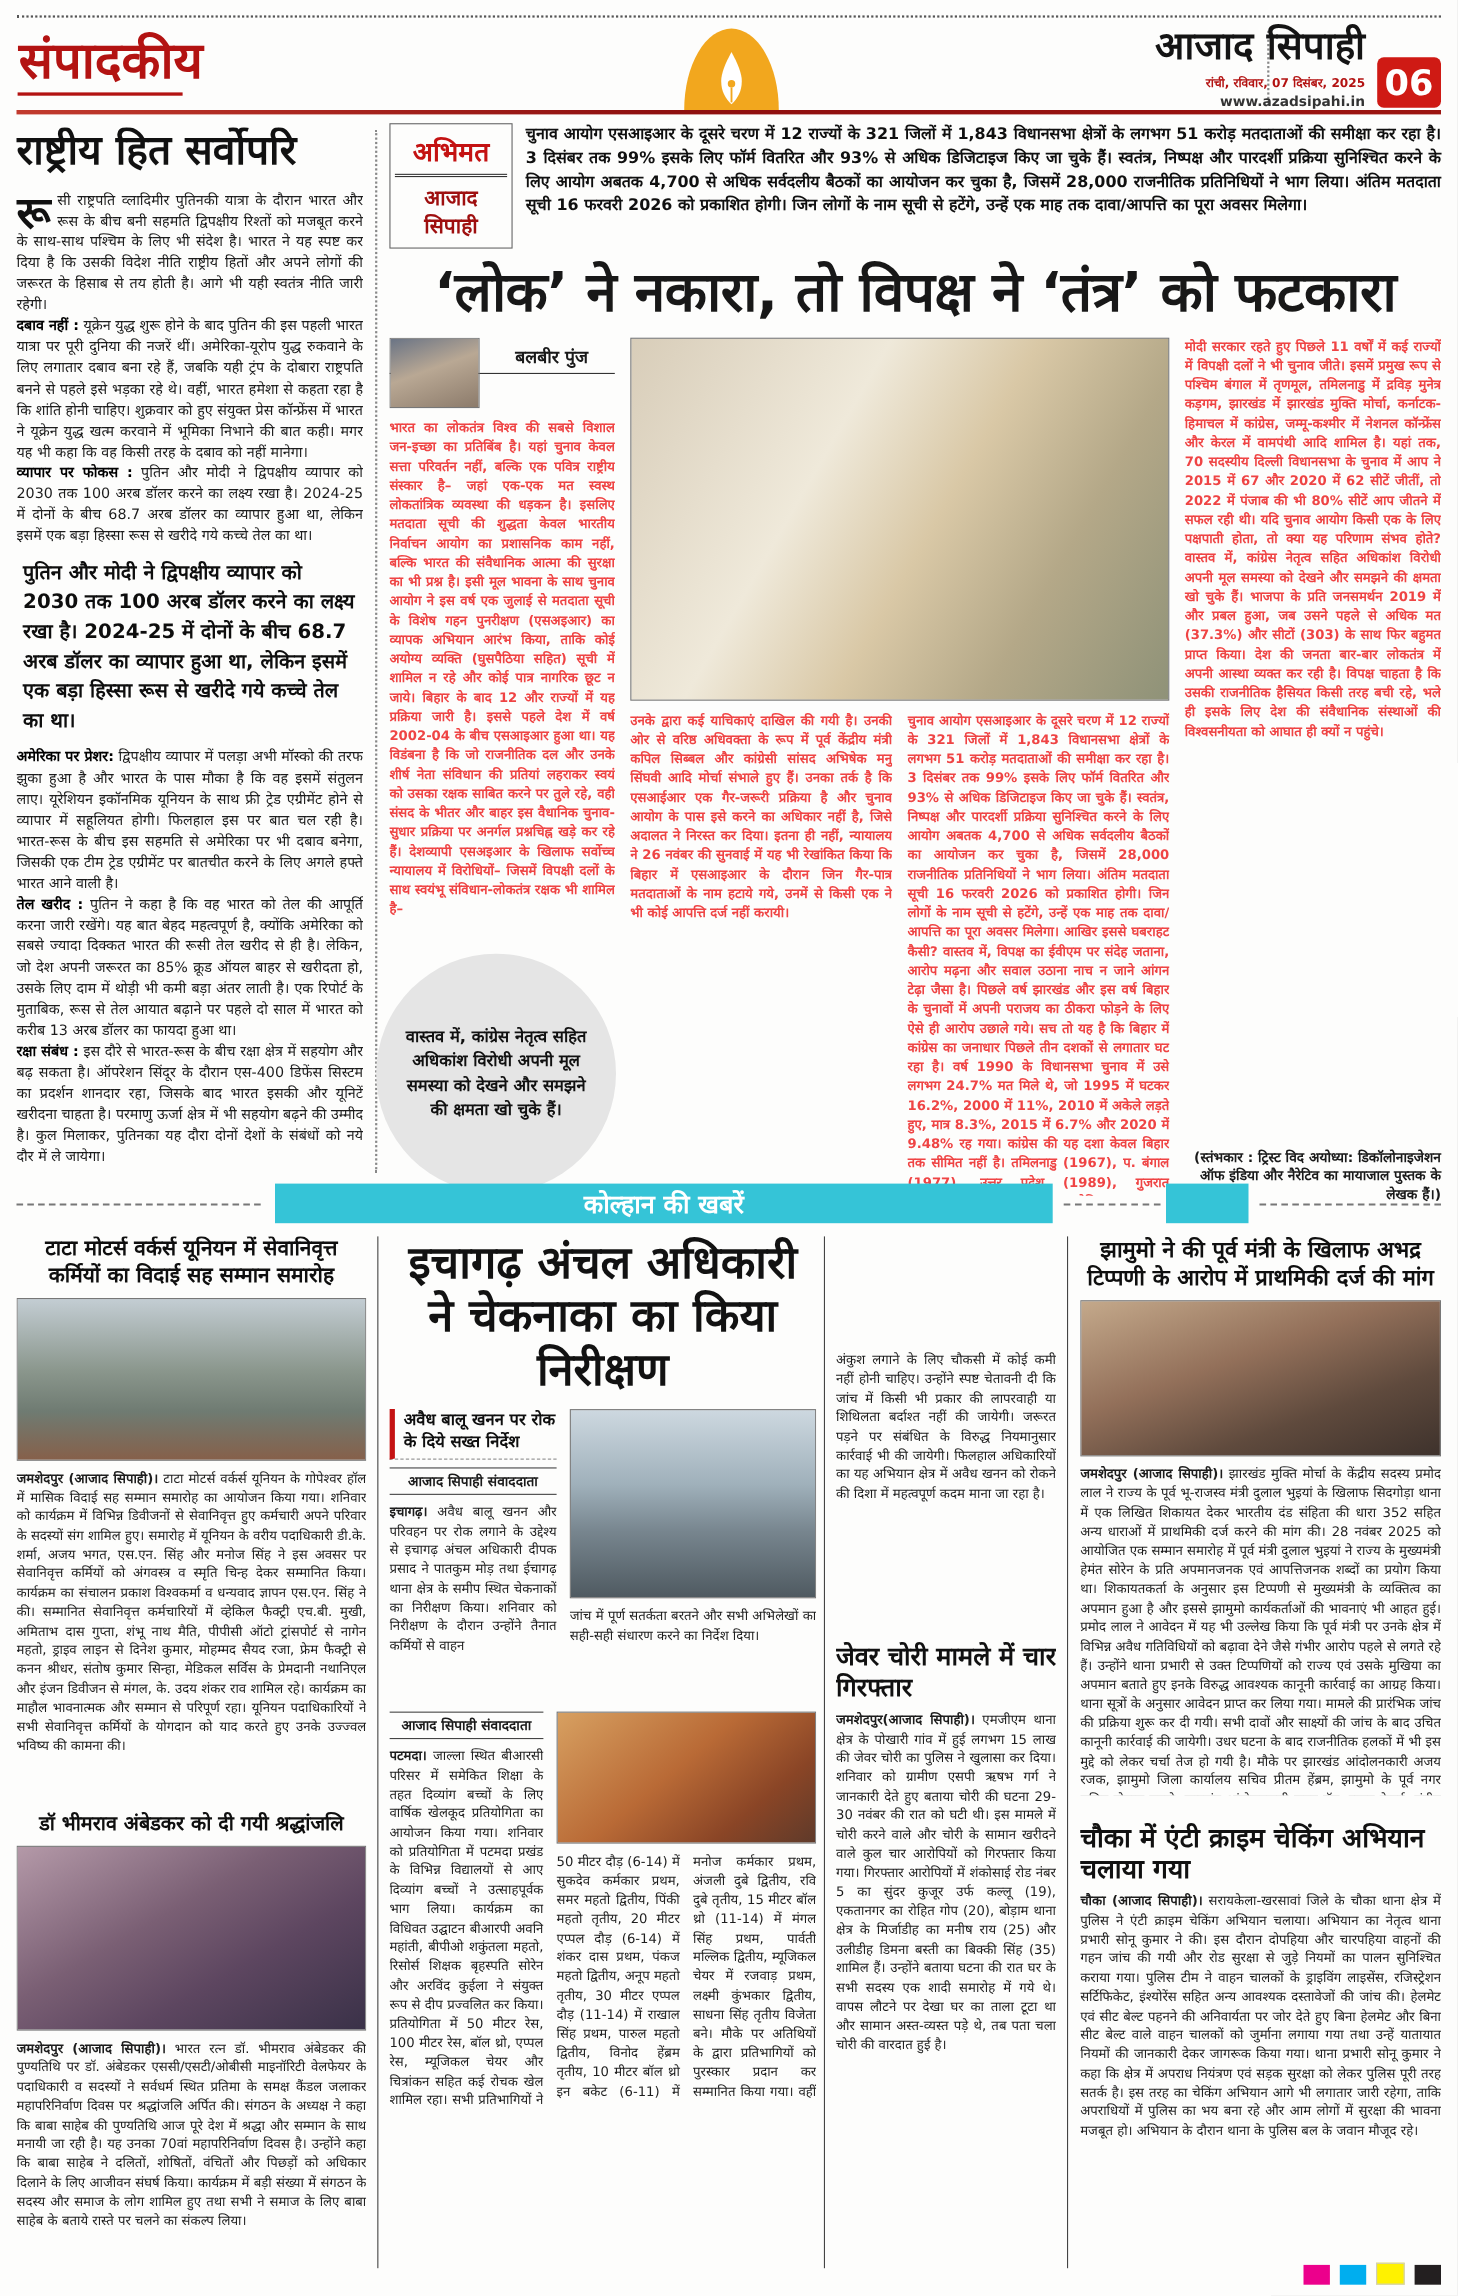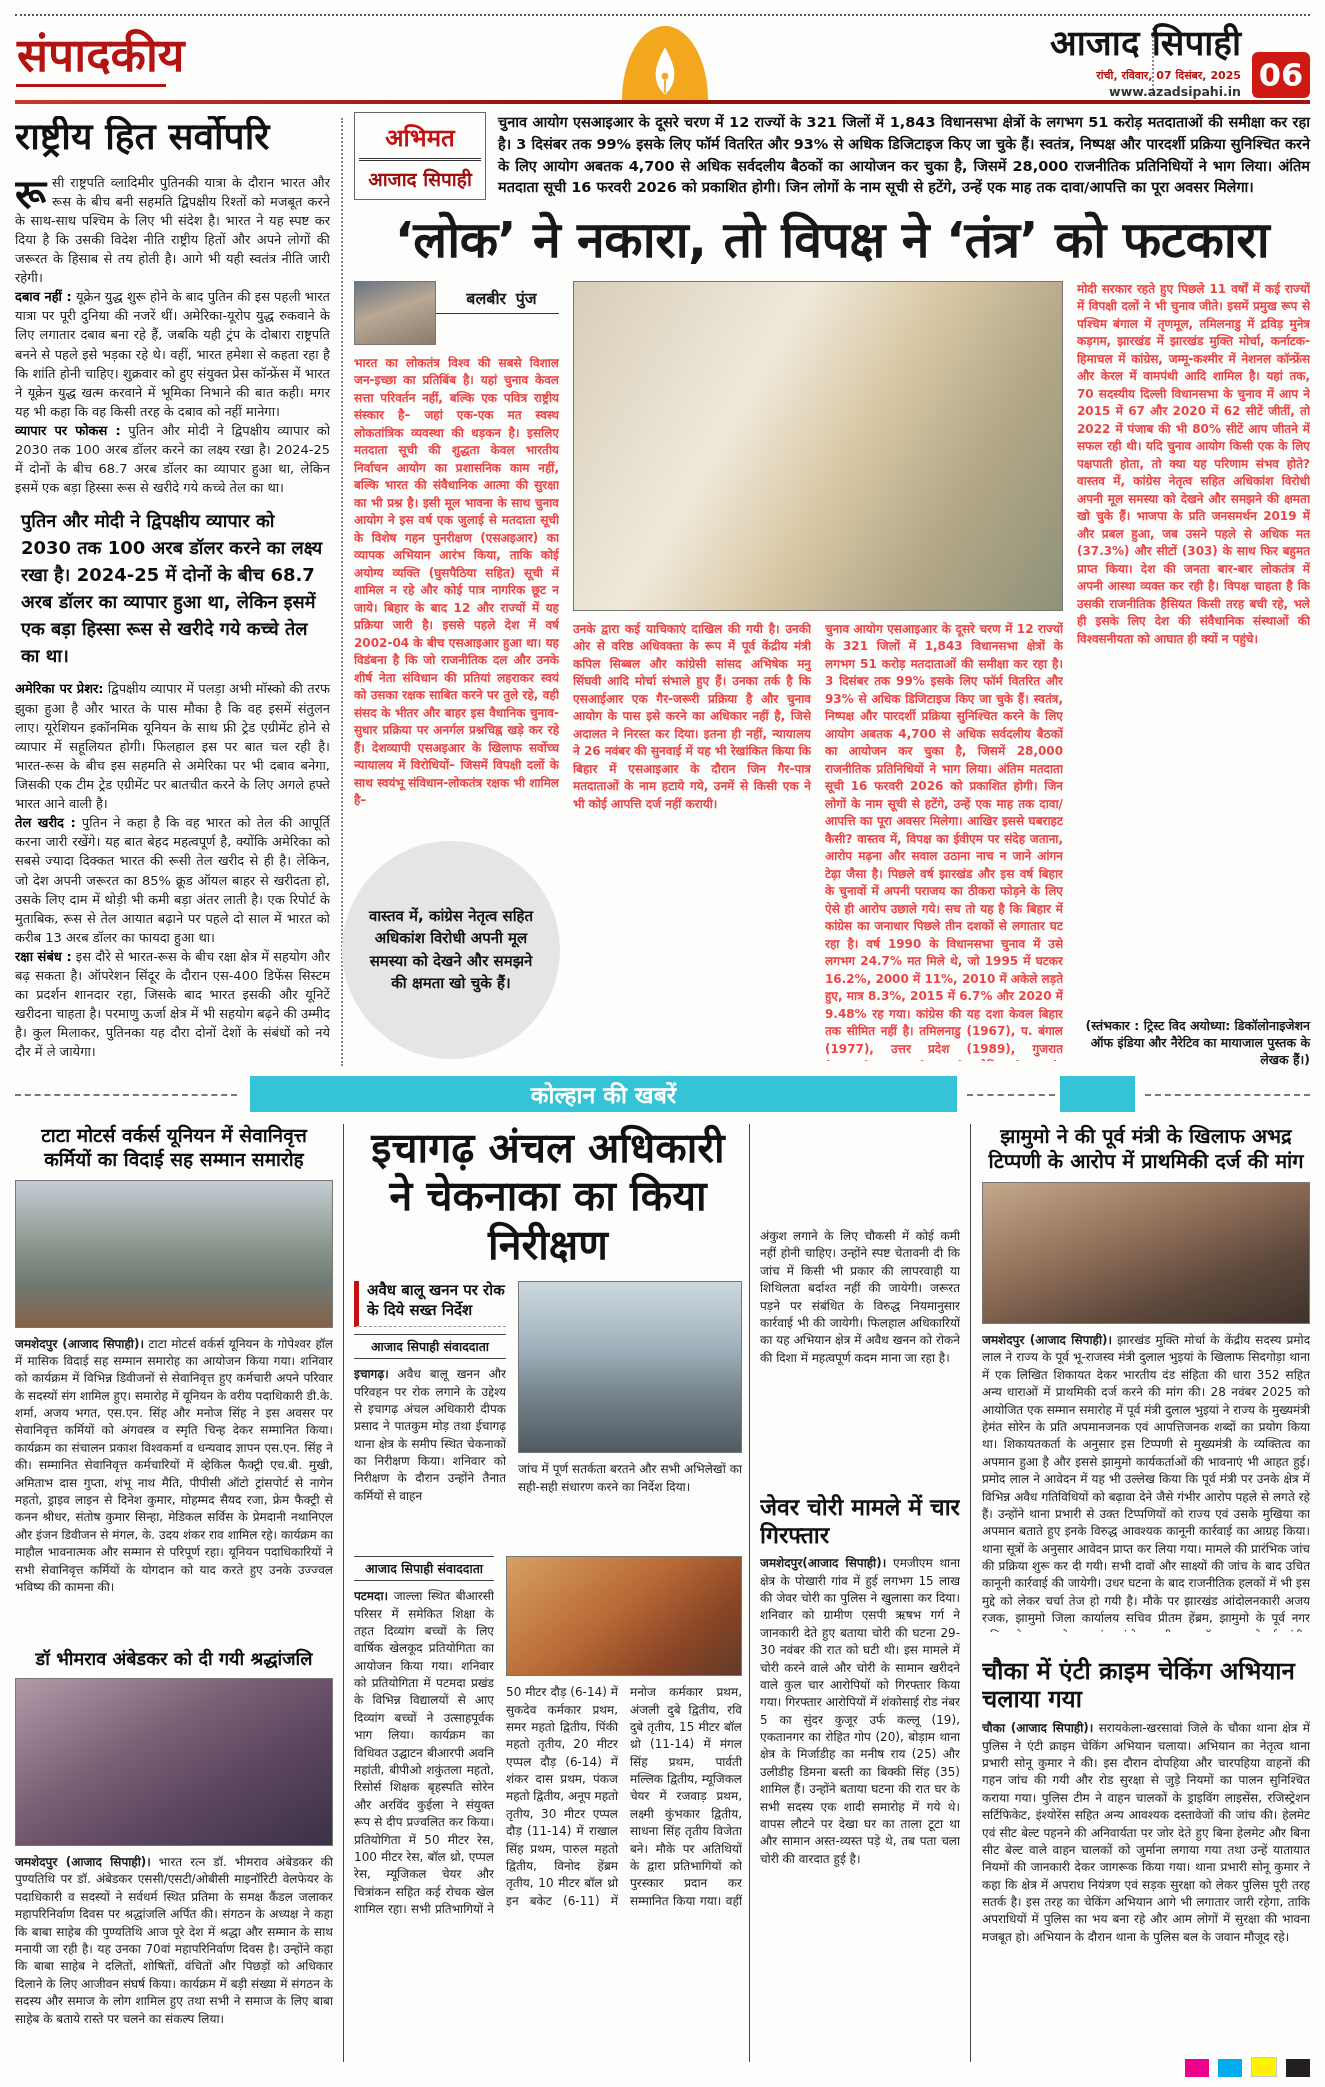--- a/index.html
+++ b/index.html
@@ -20,21 +20,21 @@
   .vdots{border-left:2px dotted #888;}
   .vline{border-left:1.5px solid #444;}
   .hdash{border-top:2px dashed #777;}
   
   .ed-title{font-size:37px;font-weight:800;line-height:1.15;color:#111;}
   .jtext{font-size:13px;line-height:1.47;text-align:justify;color:#1c1c1c;}
   .jtext b{color:#000;}
   .dropcap{float:left;font-size:40px;line-height:.85;font-weight:800;padding:4px 6px 0 0;color:#111;}
   .ed-quote{font-size:18px;font-weight:800;line-height:1.5;color:#0e0e0e;margin:10px 6px;}
   
-  .abhimat-box{width:132px;border:1.5px solid #666;text-align:center;padding:7px 4px;box-sizing:border-box;}
+  .abhimat-box{width:112px;border:1.5px solid #666;text-align:center;padding:7px 4px;box-sizing:border-box;}
   .abhimat-t{color:#c41212;font-weight:800;font-size:24px;border-bottom:3px double #333;padding-bottom:5px;}
   .abhimat-s{color:#9e0f0f;font-weight:800;font-size:19px;padding-top:5px;}
   .op-intro{font-size:14.5px;font-weight:700;line-height:1.5;text-align:justify;color:#101010;}
   .op-headline{font-size:50px;font-weight:900;text-align:center;line-height:1.05;color:#181818;letter-spacing:-.5px;}
   .op-col{font-size:12px;line-height:1.46;text-align:justify;color:#ef4444;overflow:hidden;font-weight:bold;}
   .byline-name{font-size:16px;font-weight:800;text-align:center;border-bottom:1.5px solid #333;padding-bottom:4px;}
   .circle-quote{background:#e5e5e5;border-radius:50%;display:flex;align-items:center;justify-content:center;
                 text-align:center;font-weight:800;font-size:15px;line-height:1.5;color:#111;padding:26px;box-sizing:border-box;}
   .op-tail{font-size:12.5px;font-weight:800;text-align:right;margin-top:6px;}
   
@@ -103,21 +103,21 @@
       <div class="op-intro" style="flex:1;">चुनाव आयोग एसआइआर के दूसरे चरण में 12 राज्यों के 321 जिलों में 1,843 विधानसभा क्षेत्रों के लगभग 51 करोड़ मतदाताओं की समीक्षा कर रहा है। 3 दिसंबर तक 99% इसके लिए फॉर्म वितरित और 93% से अधिक डिजिटाइज किए जा चुके हैं। स्वतंत्र, निष्पक्ष और पारदर्शी प्रक्रिया सुनिश्चित करने के लिए आयोग अबतक 4,700 से अधिक सर्वदलीय बैठकों का आयोजन कर चुका है, जिसमें 28,000 राजनीतिक प्रतिनिधियों ने भाग लिया। अंतिम मतदाता सूची 16 फरवरी 2026 को प्रकाशित होगी। जिन लोगों के नाम सूची से हटेंगे, उन्हें एक माह तक दावा/आपत्ति का पूरा अवसर मिलेगा।</div>
     </div>
 
     <div class="op-headline" style="margin-top:14px;">‘लोक’ ने नकारा, तो विपक्ष ने ‘तंत्र’ को फटकारा</div>
 
     <div style="position:relative;display:flex;gap:14px;margin-top:14px;height:800px;">
 
       <div style="width:205px;">
         <div style="overflow:hidden;margin-bottom:6px;">
           <div class="photo" style="float:left;width:82px;height:64px;margin:0 8px 4px 0;background:linear-gradient(160deg,#6a7485 0%,#b9a894 45%,#8c7b6b 100%);"></div>
-          <div class="byline-name" style="margin-top:6px;font-family:Liberation Mono, monospace;">बलबीर पुंज</div>
+          <div class="byline-name" style="margin-top:6px;">बलबीर पुंज</div>
         </div>
         <div class="op-col" style="height:700px;">भारत का लोकतंत्र विश्व की सबसे विशाल जन-इच्छा का प्रतिबिंब है। यहां चुनाव केवल सत्ता परिवर्तन नहीं, बल्कि एक पवित्र राष्ट्रीय संस्कार है– जहां एक-एक मत स्वस्थ लोकतांत्रिक व्यवस्था की धड़कन है। इसलिए मतदाता सूची की शुद्धता केवल भारतीय निर्वाचन आयोग का प्रशासनिक काम नहीं, बल्कि भारत की संवैधानिक आत्मा की सुरक्षा का भी प्रश्न है। इसी मूल भावना के साथ चुनाव आयोग ने इस वर्ष एक जुलाई से मतदाता सूची के विशेष गहन पुनरीक्षण (एसअइआर) का व्यापक अभियान आरंभ किया, ताकि कोई अयोग्य व्यक्ति (घुसपैठिया सहित) सूची में शामिल न रहे और कोई पात्र नागरिक छूट न जाये। बिहार के बाद 12 और राज्यों में यह प्रक्रिया जारी है। इससे पहले देश में वर्ष 2002-04 के बीच एसआइआर हुआ था। यह विडंबना है कि जो राजनीतिक दल और उनके शीर्ष नेता संविधान की प्रतियां लहराकर स्वयं को उसका रक्षक साबित करने पर तुले रहे, वही संसद के भीतर और बाहर इस वैधानिक चुनाव-सुधार प्रक्रिया पर अनर्गल प्रश्नचिह्न खड़े कर रहे हैं। देशव्यापी एसअइआर के खिलाफ सर्वोच्च न्यायालय में विरोधियों– जिसमें विपक्षी दलों के साथ स्वयंभू संविधान-लोकतंत्र रक्षक भी शामिल है–</div>
       </div>
 
       <div style="width:490px;">
         <div class="photo" style="width:100%;height:330px;background:linear-gradient(120deg,#d8cdb9 0%,#efe9da 35%,#d9c8a6 55%,#b4a888 75%,#8f9278 100%);"></div>
         <div style="display:flex;gap:14px;margin-top:10px;">
           <div class="op-col" style="width:238px;height:440px;">उनके द्वारा कई याचिकाएं दाखिल की गयी है। उनकी ओर से वरिष्ठ अधिवक्ता के रूप में पूर्व केंद्रीय मंत्री कपिल सिब्बल और कांग्रेसी सांसद अभिषेक मनु सिंघवी आदि मोर्चा संभाले हुए हैं। उनका तर्क है कि एसआईआर एक गैर-जरूरी प्रक्रिया है और चुनाव आयोग के पास इसे करने का अधिकार नहीं है, जिसे अदालत ने निरस्त कर दिया। इतना ही नहीं, न्यायालय ने 26 नवंबर की सुनवाई में यह भी रेखांकित किया कि बिहार में एसआइआर के दौरान जिन गैर-पात्र मतदाताओं के नाम हटाये गये, उनमें से किसी एक ने भी कोई आपत्ति दर्ज नहीं करायी।</div>
           <div class="op-col" style="width:238px;height:440px;">चुनाव आयोग एसआइआर के दूसरे चरण में 12 राज्यों के 321 जिलों में 1,843 विधानसभा क्षेत्रों के लगभग 51 करोड़ मतदाताओं की समीक्षा कर रहा है। 3 दिसंबर तक 99% इसके लिए फॉर्म वितरित और 93% से अधिक डिजिटाइज किए जा चुके हैं। स्वतंत्र, निष्पक्ष और पारदर्शी प्रक्रिया सुनिश्चित करने के लिए आयोग अबतक 4,700 से अधिक सर्वदलीय बैठकों का आयोजन कर चुका है, जिसमें 28,000 राजनीतिक प्रतिनिधियों ने भाग लिया। अंतिम मतदाता सूची 16 फरवरी 2026 को प्रकाशित होगी। जिन लोगों के नाम सूची से हटेंगे, उन्हें एक माह तक दावा/आपत्ति का पूरा अवसर मिलेगा। आखिर इससे घबराहट कैसी? वास्तव में, विपक्ष का ईवीएम पर संदेह जताना, आरोप मढ़ना और सवाल उठाना नाच न जाने आंगन टेढ़ा जैसा है। पिछले वर्ष झारखंड और इस वर्ष बिहार के चुनावों में अपनी पराजय का ठीकरा फोड़ने के लिए ऐसे ही आरोप उछाले गये। सच तो यह है कि बिहार में कांग्रेस का जनाधार पिछले तीन दशकों से लगातार घट रहा है। वर्ष 1990 के विधानसभा चुनाव में उसे लगभग 24.7% मत मिले थे, जो 1995 में घटकर 16.2%, 2000 में 11%, 2010 में अकेले लड़ते हुए, मात्र 8.3%, 2015 में 6.7% और 2020 में 9.48% रह गया। कांग्रेस की यह दशा केवल बिहार तक सीमित नहीं है। तमिलनाडु (1967), प. बंगाल (1977), उत्तर प्रदेश (1989), गुजरात (1990), महाराष्ट्र (1995), ओडिशा (2000), गोवा (2012) और दिल्ली (2013) में एक बार शासन से बाहर हुई कांग्रेस दिल्ली में 2015, 2020 और 2025 के चुनावों में अपने खाते का नहीं खोल सकी।</div>
         </div>

